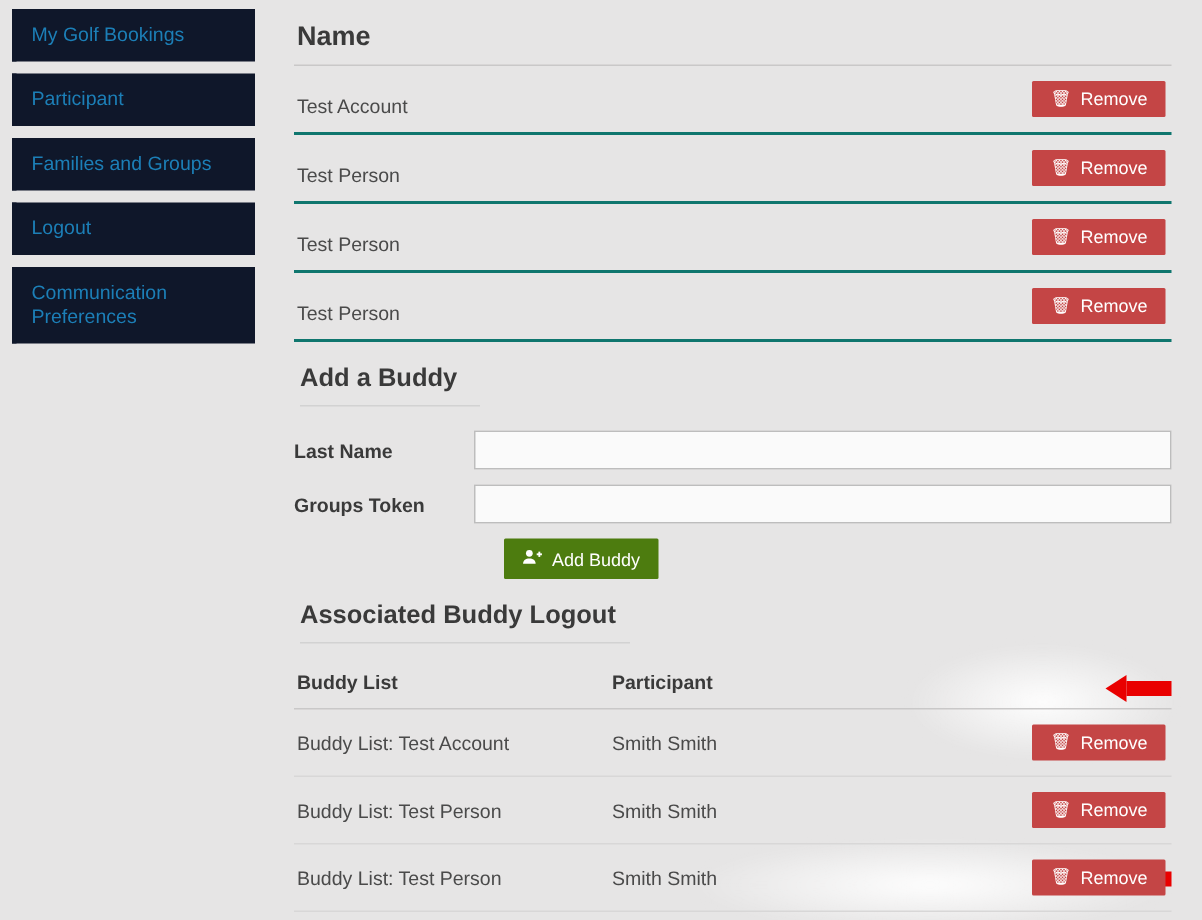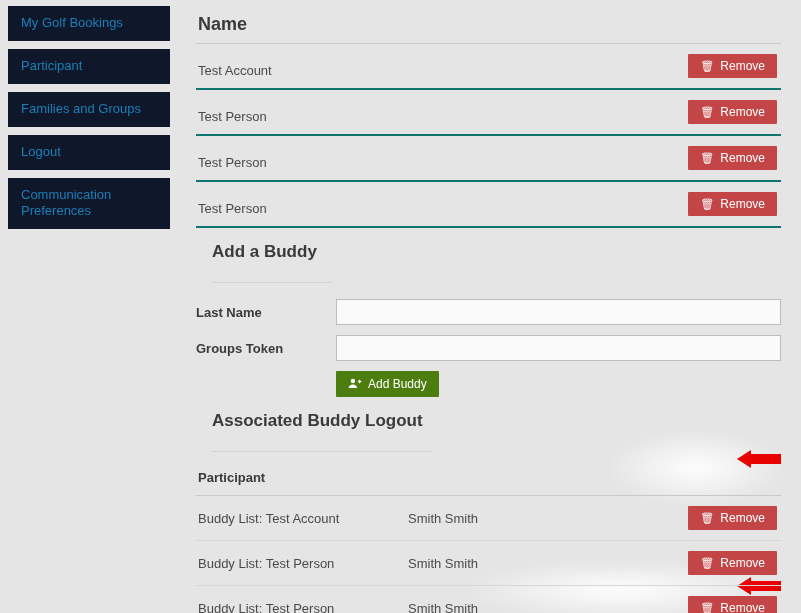--- a/index.html
+++ b/index.html
@@ -41,22 +41,22 @@
   .main {
     flex: 1;
     padding: 6px 20px 20px 18px;
     box-sizing: border-box;
     position: relative;
   }
   h3.section-title {
     font-size: 17px;
     font-weight: 700;
     color: #3a3a3a;
-    margin: 14px 0 6px 16px;
-    padding-bottom: 20px;
+    margin: 14px 0 6px 4px;
+    padding-bottom: 8px;
     border-bottom: 1px solid #d2d2d2;
     display: inline-block;
     min-width: 120px;
   }
   
   .tbl { width: 100%; }
   .tbl .head {
     font-weight: 700;
     color: #3a3a3a;
     font-size: 18px;
@@ -92,21 +92,21 @@
   .btn-primary { background: #4d7c0f; }
   .btn .icon { font-size: 11px; line-height: 1; }
 
   
   .form-row {
     display: flex;
     align-items: center;
     margin: 10px 0;
   }
   .form-row label {
-    width: 140px;
+    width: 120px;
     font-weight: 600;
     font-size: 13px;
     color: #3a3a3a;
   }
   .form-row input[type="text"] {
     flex: 1;
     height: 26px;
     border: 1px solid #bdbdbd;
     background: #fafafa;
     box-sizing: border-box;
@@ -267,20 +267,21 @@
           </svg>
         </span>
         <span>Add Buddy</span>
       </button>
     </div>
 
     
     <h3 class="section-title" style="min-width:220px;">Associated Buddy Logout</h3>
 
     <div class="assoc-head">
+      <div class="c-buddylist">Buddy List</div>
       <div class="c-participant">Participant</div>
       <div class="c-action"></div>
     </div>
 
     <div class="assoc-row">
       <div class="c-buddylist">Buddy List: Test Account</div>
       <div class="c-participant">Smith Smith</div>
       <div class="c-action">
         <button class="btn btn-danger">
           <span class="icon">🗑</span>

